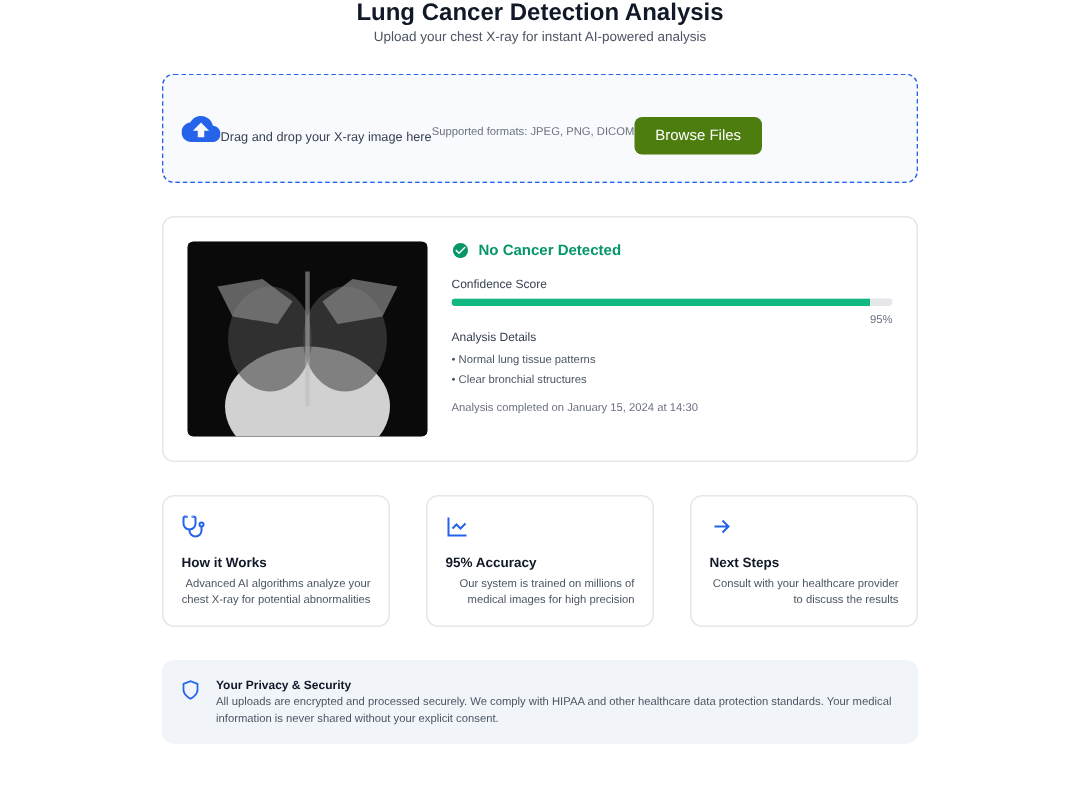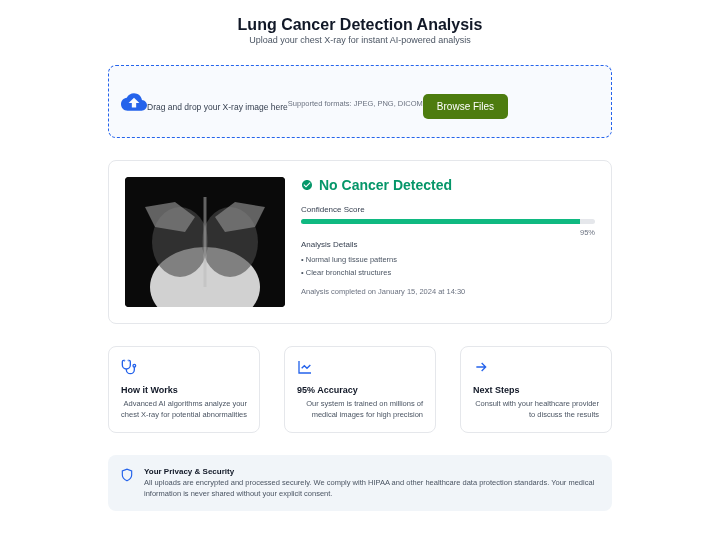--- a/index.html
+++ b/index.html
@@ -1,32 +1,32 @@
 <!DOCTYPE html>
 <html><head>
 <meta charset="utf-8">
 <style>
 * { margin: 0; padding: 0; box-sizing: border-box; }
 body { font-family: -apple-system, BlinkMacSystemFont, 'Segoe UI', sans-serif; background: #fff; color: #111827; font-size: 10px; }
 .container { max-width: 560px; margin: 0 auto; padding: 0 28px 28px; }
-.header { text-align: center; padding-top: 16px; }
+.header { text-align: center; padding-top: 0; }
 .title { font-size: 16px; font-weight: 700; }
 .subtitle { font-size: 9px; color: #4b5563; margin-top: 1px; text-align: center; }
 .upload-zone { margin-top: 20px; border: 1.5px dashed #2563eb; border-radius: 8px; background: #f8fafe; padding: 18px 12px; display: flex; flex-direction: row; align-items: center; }
 .cloud-icon { color: #2563eb; width: 26px; height: 26px; }
 .drop-text { margin-top: 10px; font-size: 8.5px; color: #374151; }
 .formats { font-size: 7.5px; color: #6b7280; margin-top: 3px; }
 .browse-btn { margin-top: 10px; background: #4d7c0f; color: #fff; border: none; padding: 7px 14px; border-radius: 5px; font-size: 10px; font-weight: 500; cursor: pointer; }
 .results-card { margin-top: 22px; border: 1px solid #e5e7eb; border-radius: 8px; padding: 16px; display: flex; gap: 16px; }
 .xray-img { width: 160px; height: 130px; background: #1a1a1a; border-radius: 4px; position: relative; overflow: hidden; flex-shrink: 0; }
 .xray-img svg { width: 100%; height: 100%; }
 .result-body { flex: 1; }
 .result-head { display: flex; align-items: center; gap: 6px; color: #059669; }
 .check-icon { width: 12px; height: 12px; }
-.result-title { font-size: 14px; font-weight: 600; }
+.result-title { font-size: 10px; font-weight: 600; }
 .score-label { font-size: 8px; color: #374151; margin-top: 12px; }
 .progress-wrap { position: relative; margin-top: 5px; }
 .progress-bg { height: 5px; background: #e5e7eb; border-radius: 3px; overflow: hidden; }
 .progress-fill { height: 100%; background: #10b981; width: 95%; }
 .score-val { position: absolute; right: 0; top: 9px; font-size: 7.5px; color: #6b7280; }
 .details-label { font-size: 8px; color: #374151; margin-top: 16px; }
 .details-list { margin-top: 6px; }
 .details-list div { font-size: 7.5px; color: #4b5563; margin-top: 4px; }
 .timestamp { font-size: 7.5px; color: #6b7280; margin-top: 10px; }
 .info-grid { display: grid; grid-template-columns: repeat(3,1fr); gap: 24px; margin-top: 22px; }

